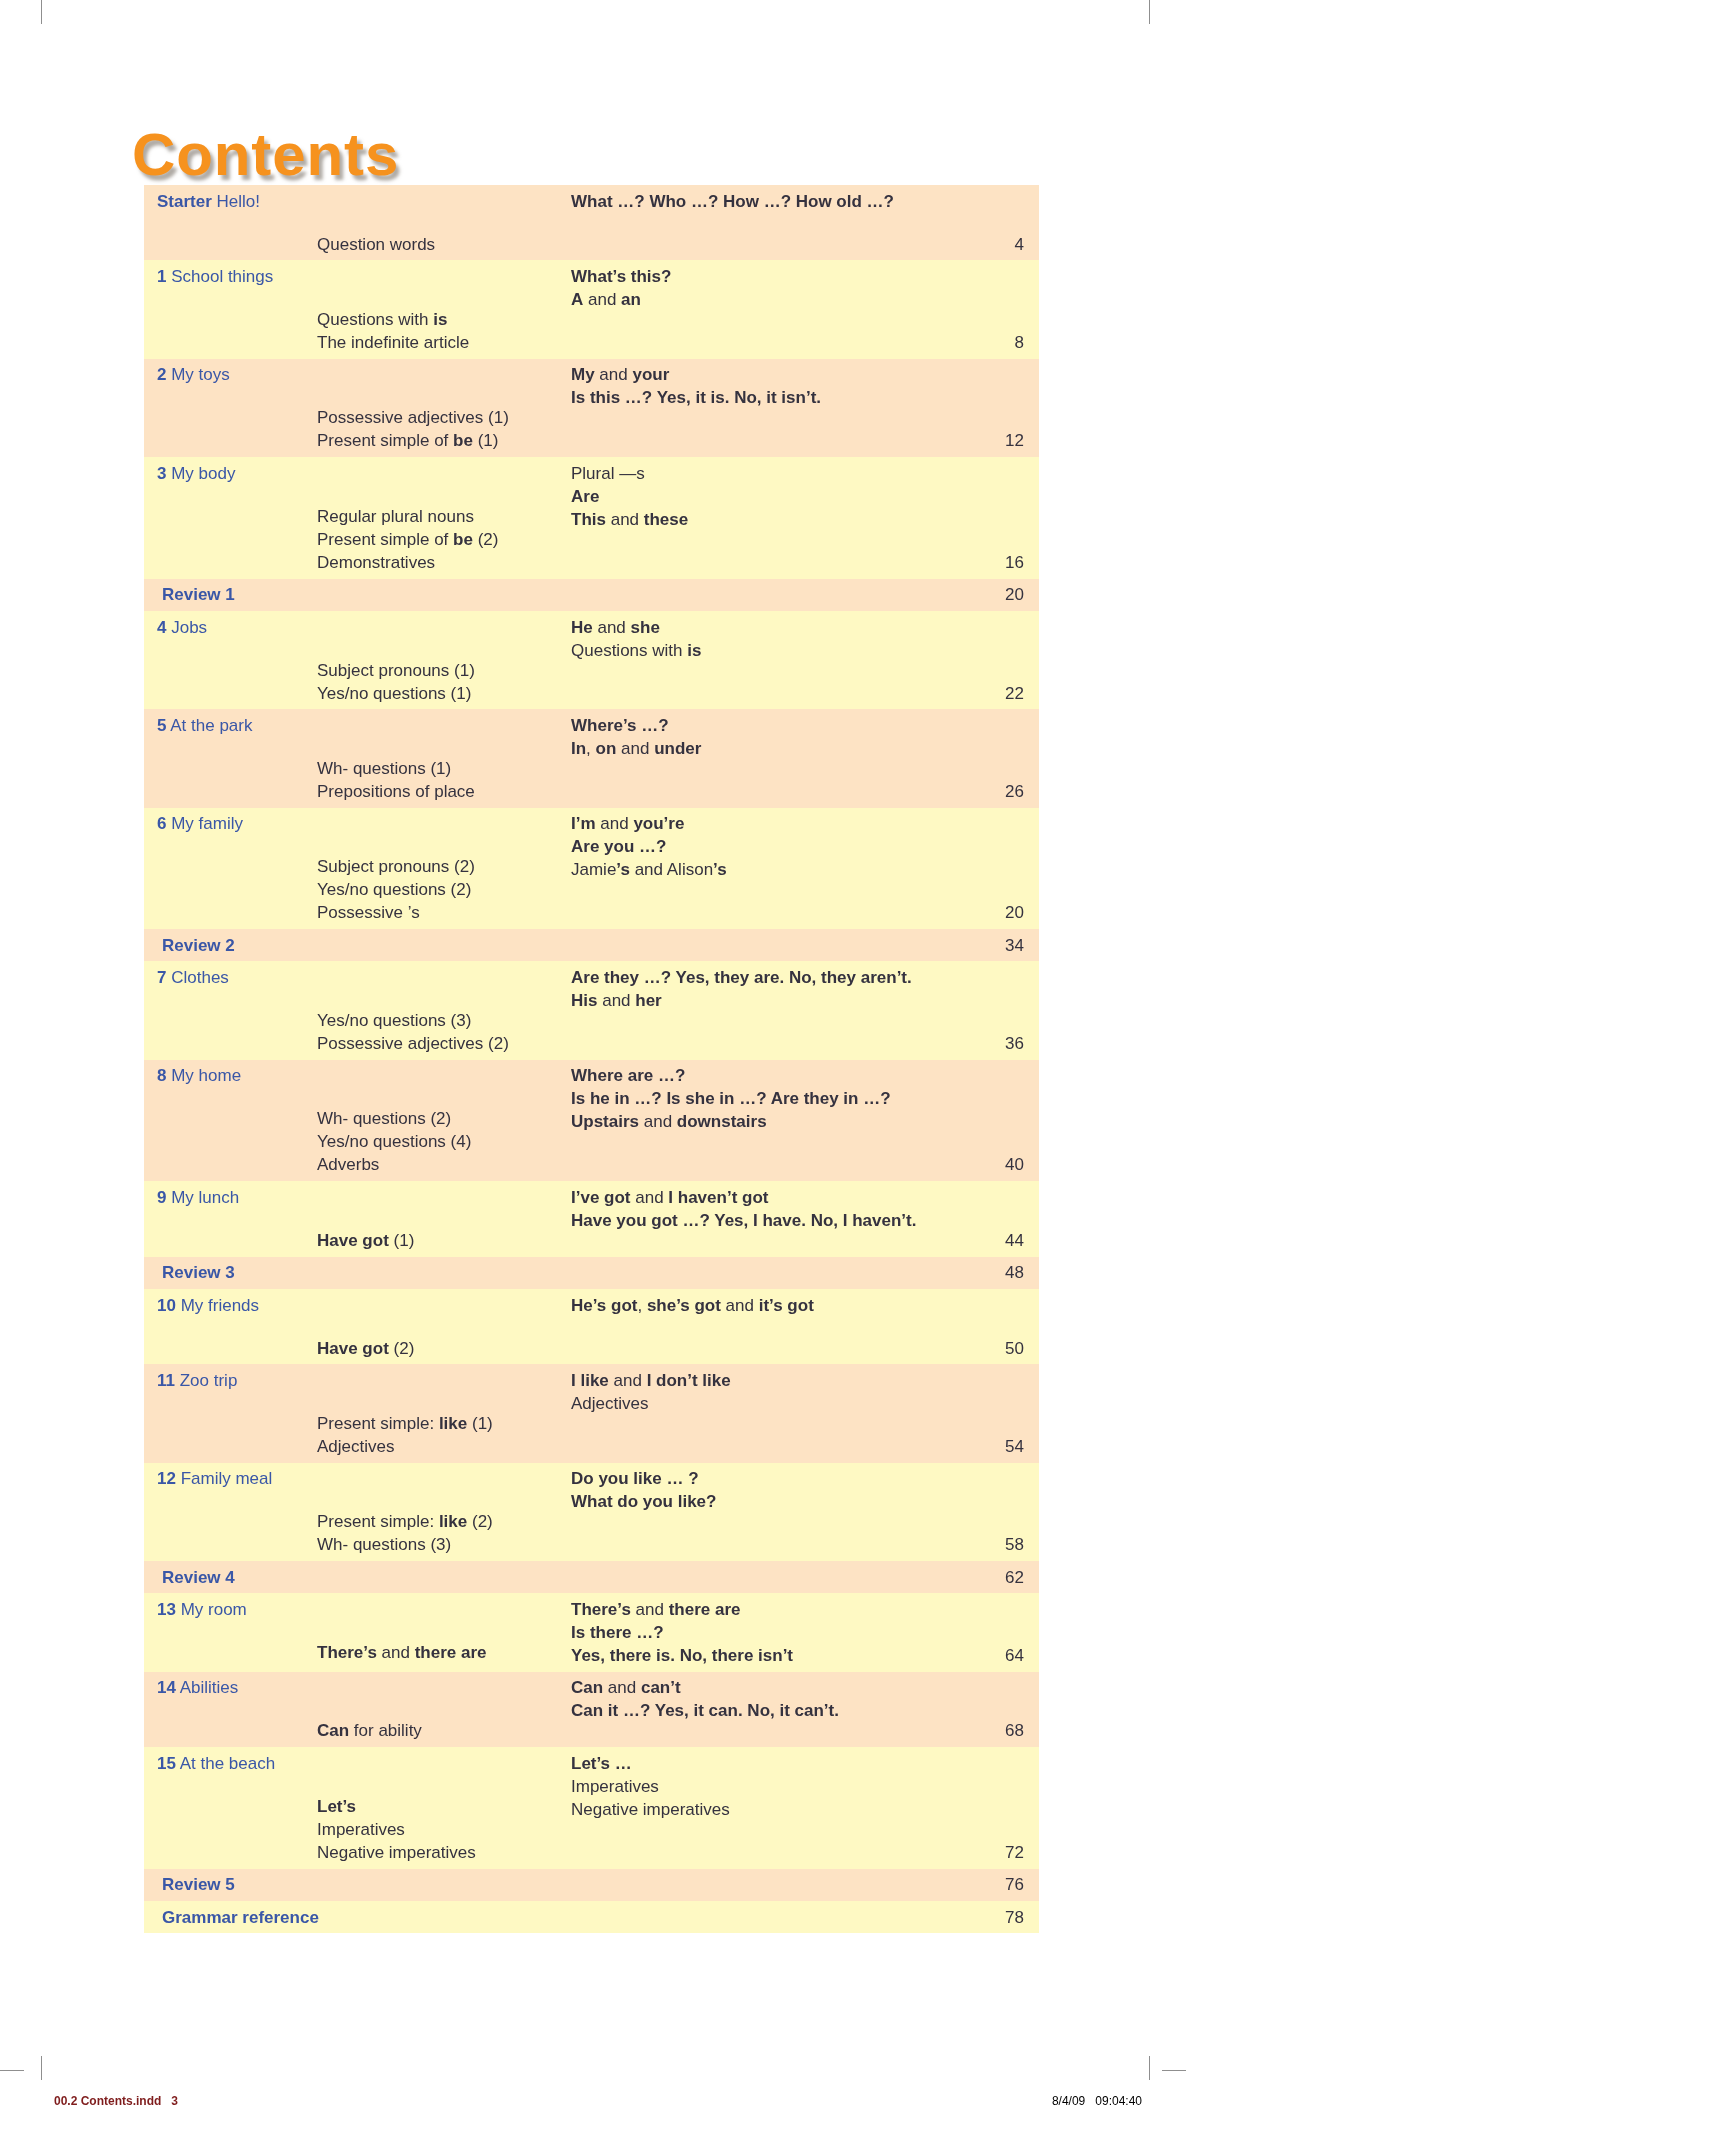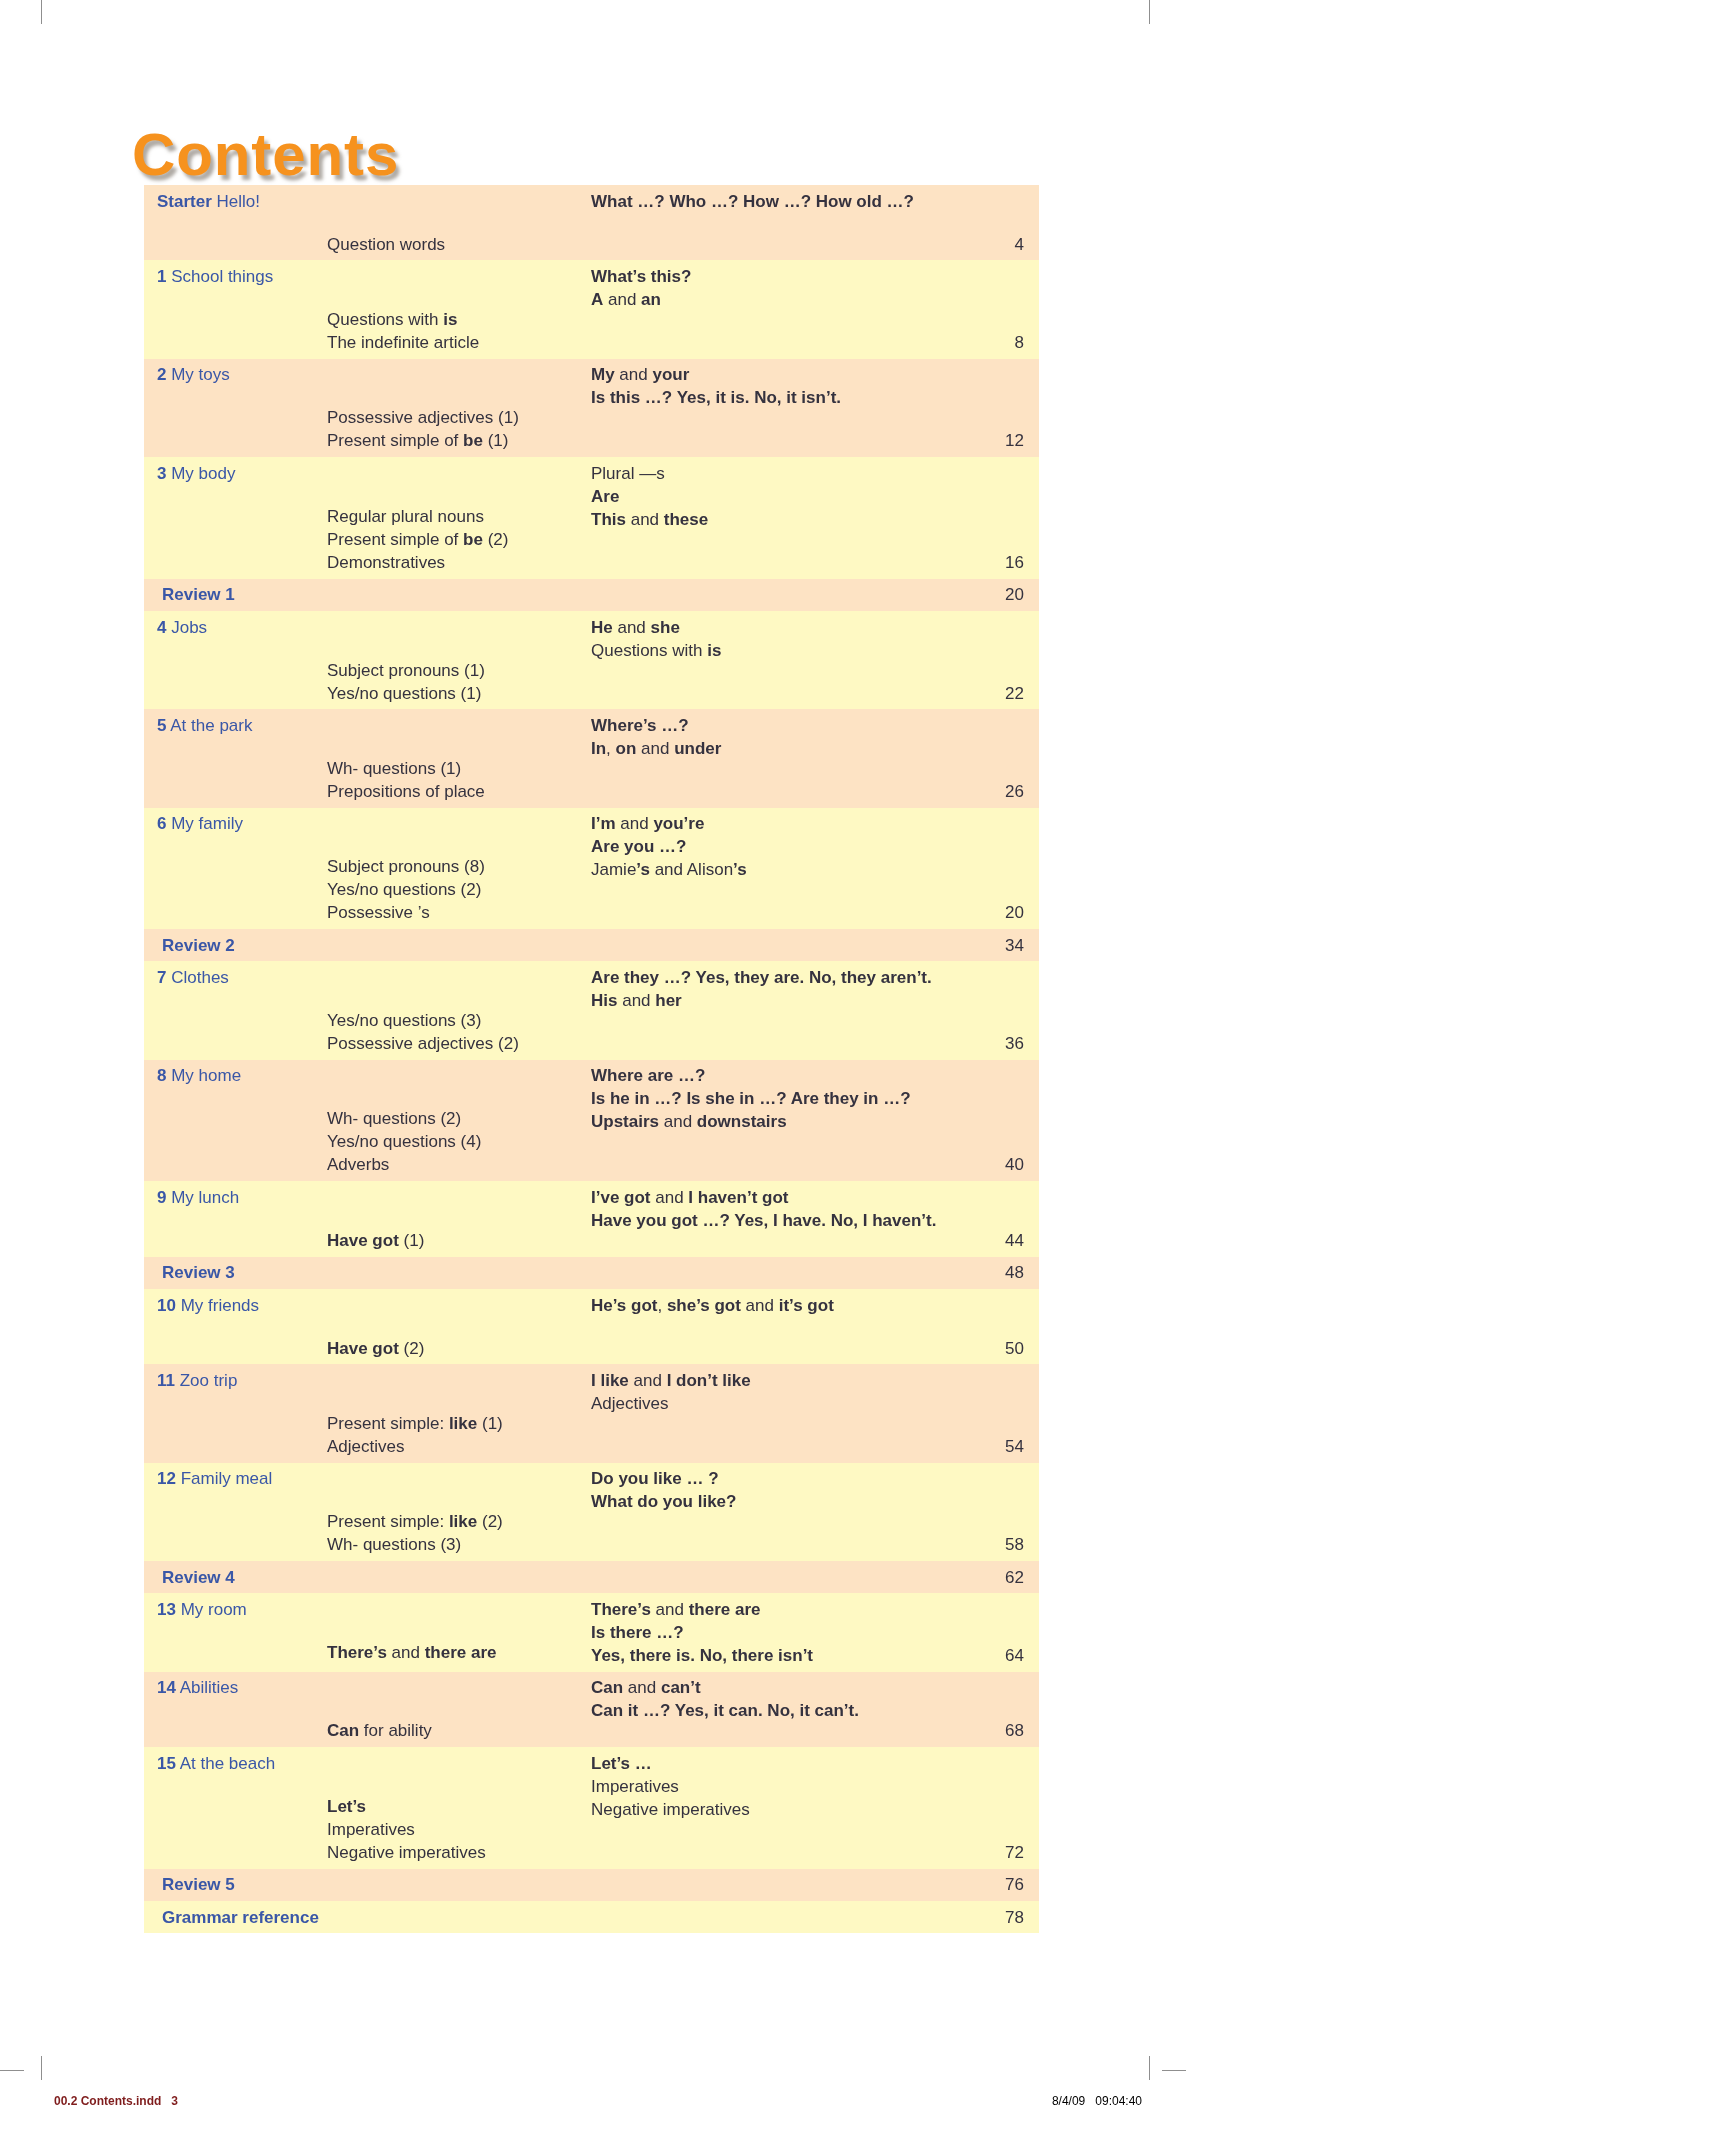--- a/index.html
+++ b/index.html
@@ -10,21 +10,21 @@
   }
   .page-title{
     position:absolute;left:132px;top:80px;
     font-size:60px;font-weight:700;letter-spacing:0.9px;
     color:#f6921e;
     text-shadow:3.7px 4.7px 3.7px rgba(110,100,90,.55);
   }
   .toc-table{
     position:absolute;left:144px;top:185px;width:895px;
   }
-  .row{display:flex;align-items:stretch;padding:4.7px 0;gap:10px;}
+  .row{display:flex;align-items:stretch;padding:4.7px 0;}
   .row.peach{background:#fde3c4;}
   .row.white{background:#fef9c3;}
   .c1{width:173px;padding-left:13px;box-sizing:border-box;color:#3a57a7;}
   .c1 .num{font-weight:700;}
   .c2{width:254px;box-sizing:border-box;margin-top:43px;}
   .c3{flex:1;box-sizing:border-box;}
   .c4{width:73px;display:flex;align-items:flex-end;justify-content:flex-end;
       padding-right:15px;box-sizing:border-box;}
   .line{font-size:17px;line-height:23px;white-space:nowrap;}
   .b{font-weight:700;}
@@ -156,21 +156,21 @@
       </div>
       <div class="c4">
         <span>26</span>
       </div>
     </div>
     <div class="row white">
       <div class="c1">
         <div class="line"><span class="num">6</span> My family</div>
       </div>
       <div class="c2">
-        <div class="line"><span>Subject pronouns (8)</span></div>
+        <div class="line"><span>Subject pronouns (2)</span></div>
         <div class="line"><span>Yes/no questions (2)</span></div>
         <div class="line"><span>Possessive ’s</span></div>
       </div>
       <div class="c3">
         <div class="line"><span class="b">I’m</span><span> and </span><span class="b">you’re</span></div>
         <div class="line"><span class="b">Are you …?</span></div>
         <div class="line"><span>Jamie</span><span class="b">’s</span><span> and Alison</span><span class="b">’s</span></div>
       </div>
       <div class="c4">
         <span>20</span>

